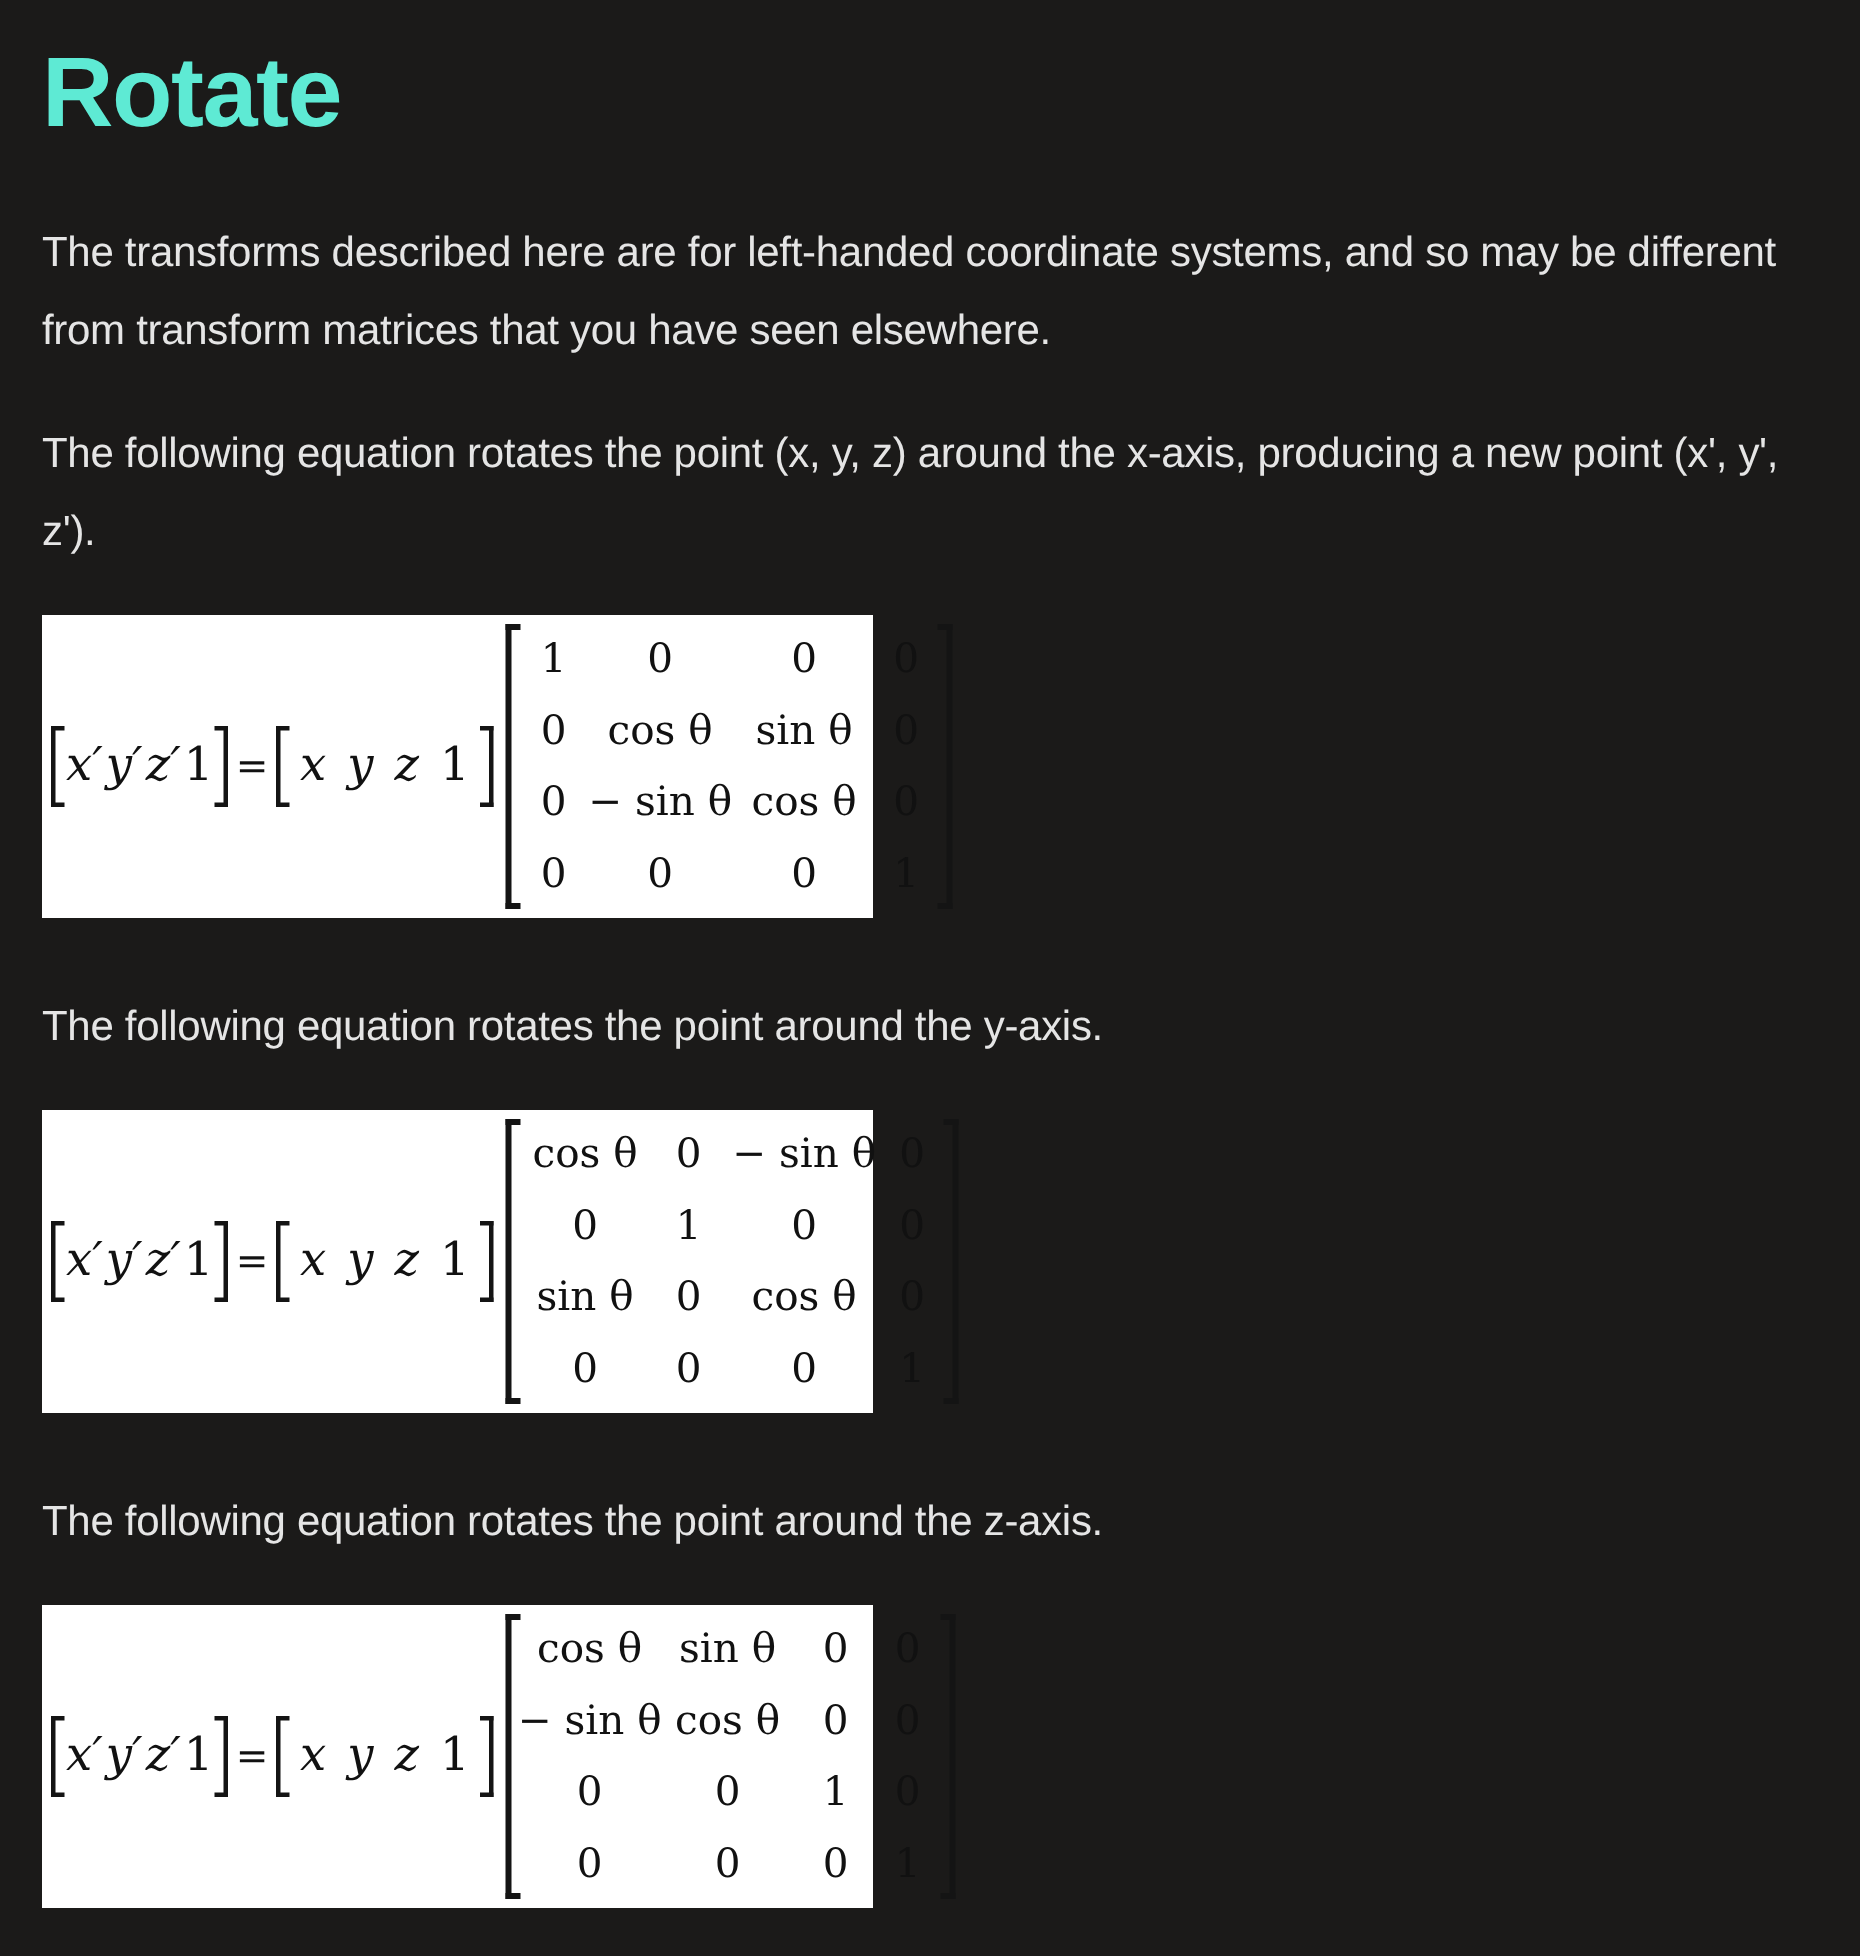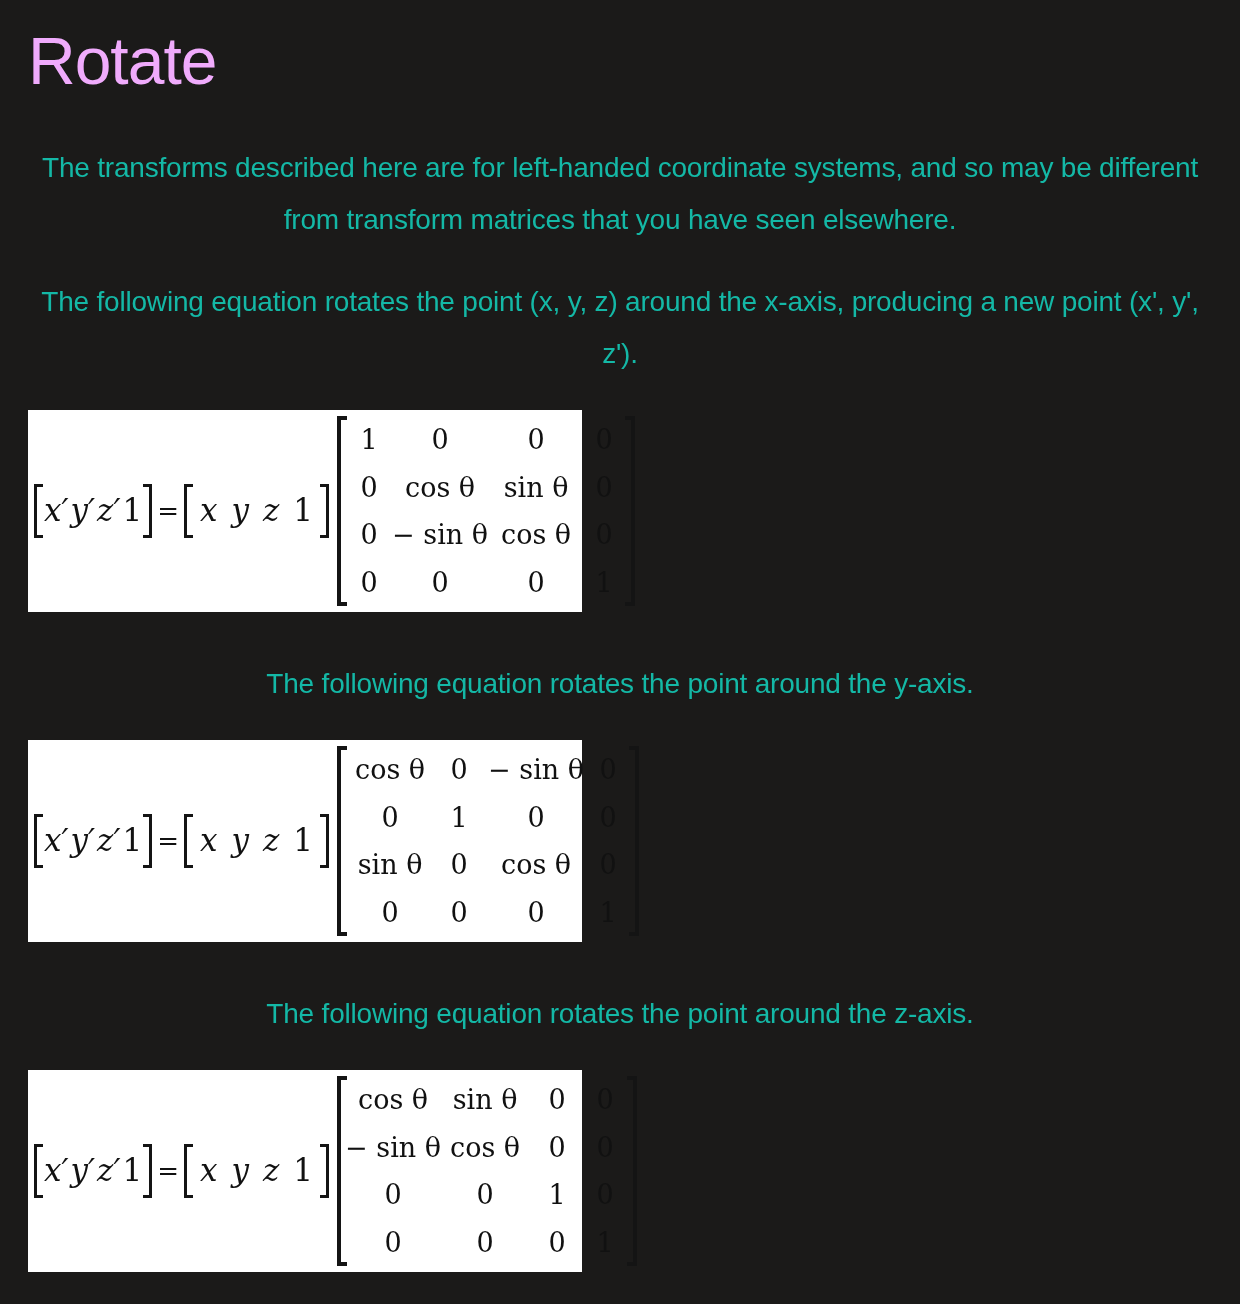--- a/index.html
+++ b/index.html
@@ -9,33 +9,32 @@
     box-sizing: border-box;
     background: #1b1a19;
     color: #d4d4d4;
     font-family: "Liberation Sans", sans-serif;
     padding: 24px 28px 30px 28px;
     overflow: hidden;
   }
   h1 {
     font-size: 66px;
     line-height: 1.15;
-    font-weight: 400;
+    font-weight: 700;
     letter-spacing: -1px;
-    color: #f0abfc;
+    color: #5eead4;
     margin: 0 0 42px 0;
   }
   p {
     font-size: 28px;
     line-height: 52px;
     letter-spacing: -0.2px;
     margin: 0 0 30px 0;
     max-width: 1185px;
-    color: #14b8a6;
-    text-align: center;
+    color: #e5e5e5;
   }
   .figure { margin: 0 0 46px 0; }
 
   
   .eq {
     width: 554px;
     height: 202px;
     box-sizing: border-box;
     background: #ffffff;
     color: #111111;

